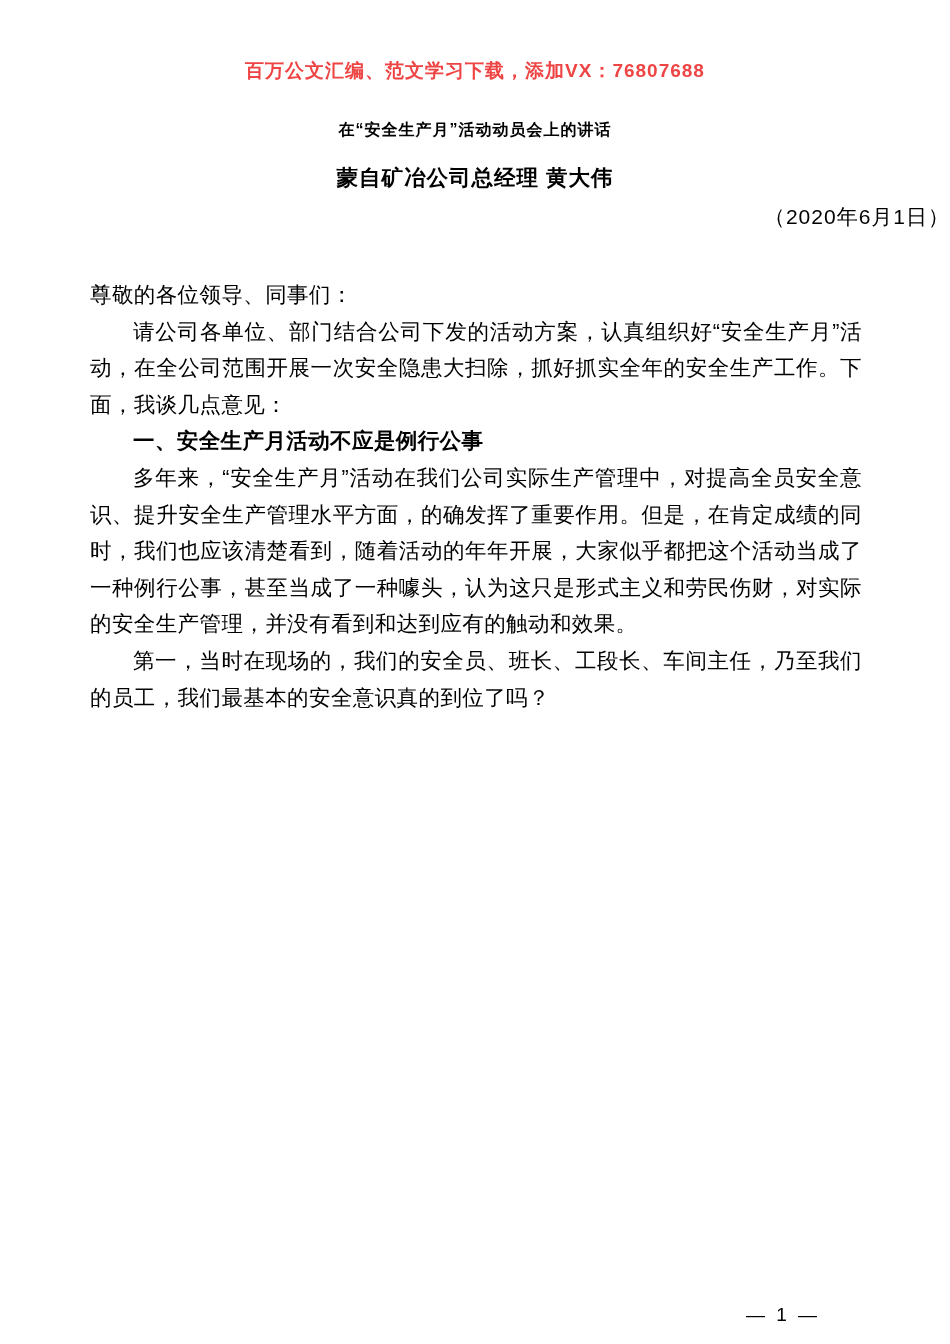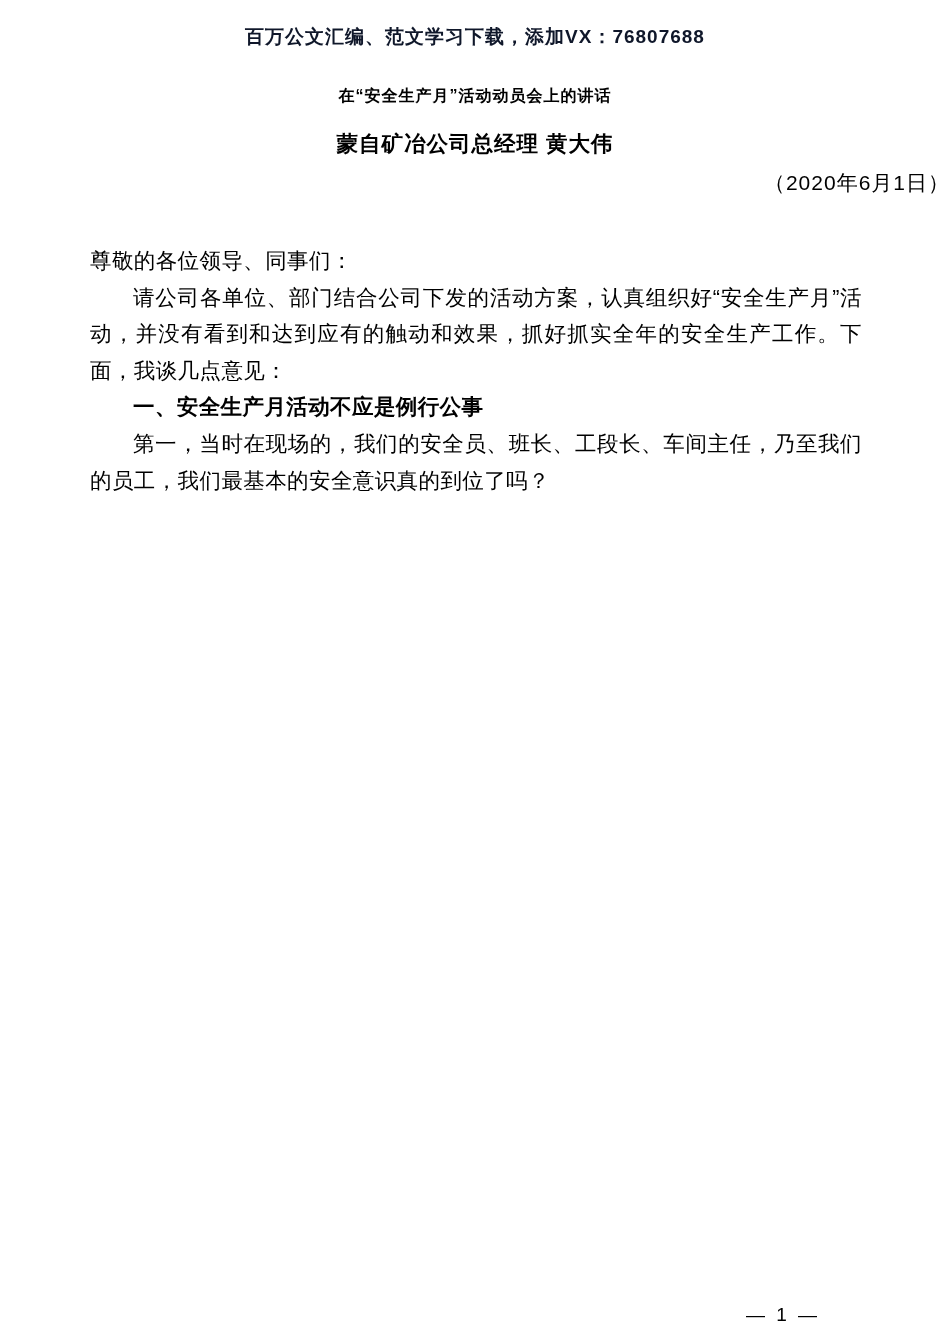--- a/index.html
+++ b/index.html
@@ -8,23 +8,23 @@
     position: relative;
     width: 950px;
     height: 1344px;
     margin: 0 auto;
     background: #ffffff;
     color: #000000;
     font-family: "Liberation Sans", "DejaVu Sans", sans-serif;
     overflow: hidden;
   }
   .notice {
-    padding-top: 24px;
+    padding-top: 58px;
     text-align: center;
-    color: #0f172a;
+    color: #ef4444;
     font-size: 19px;
     font-weight: 700;
     letter-spacing: 1px;
   }
   .doc-title {
     margin-top: 36px;
     text-align: center;
     font-size: 16px;
     font-weight: 700;
     letter-spacing: 1px;
@@ -69,20 +69,21 @@
   <div class="notice">百万公文汇编、范文学习下载，添加VX：76807688</div>
 
   <div class="doc-title">在“安全生产月”活动动员会上的讲话</div>
 
   <div class="doc-author">蒙自矿冶公司总经理 黄大伟</div>
 
   <div class="doc-date">（2020年6月1日）</div>
 
   <div class="doc-body">
     <p class="no-indent">尊敬的各位领导、同事们：</p>
-    <p>请公司各单位、部门结合公司下发的活动方案，认真组织好“安全生产月”活动，并没有看到和达到应有的触动和效果，抓好抓实全年的安全生产工作。下面，我谈几点意见：</p>
+    <p>请公司各单位、部门结合公司下发的活动方案，认真组织好“安全生产月”活动，在全公司范围开展一次安全隐患大扫除，抓好抓实全年的安全生产工作。下面，我谈几点意见：</p>
     <p class="bold-heading">一、安全生产月活动不应是例行公事</p>
+    <p>多年来，“安全生产月”活动在我们公司实际生产管理中，对提高全员安全意识、提升安全生产管理水平方面，的确发挥了重要作用。但是，在肯定成绩的同时，我们也应该清楚看到，随着活动的年年开展，大家似乎都把这个活动当成了一种例行公事，甚至当成了一种噱头，认为这只是形式主义和劳民伤财，对实际的安全生产管理，并没有看到和达到应有的触动和效果。</p>
     <p>第一，当时在现场的，我们的安全员、班长、工段长、车间主任，乃至我们的员工，我们最基本的安全意识真的到位了吗？</p>
   </div>
 
   <div class="page-number">— 1 —</div>
 
 </div>
 
 </body></html>

